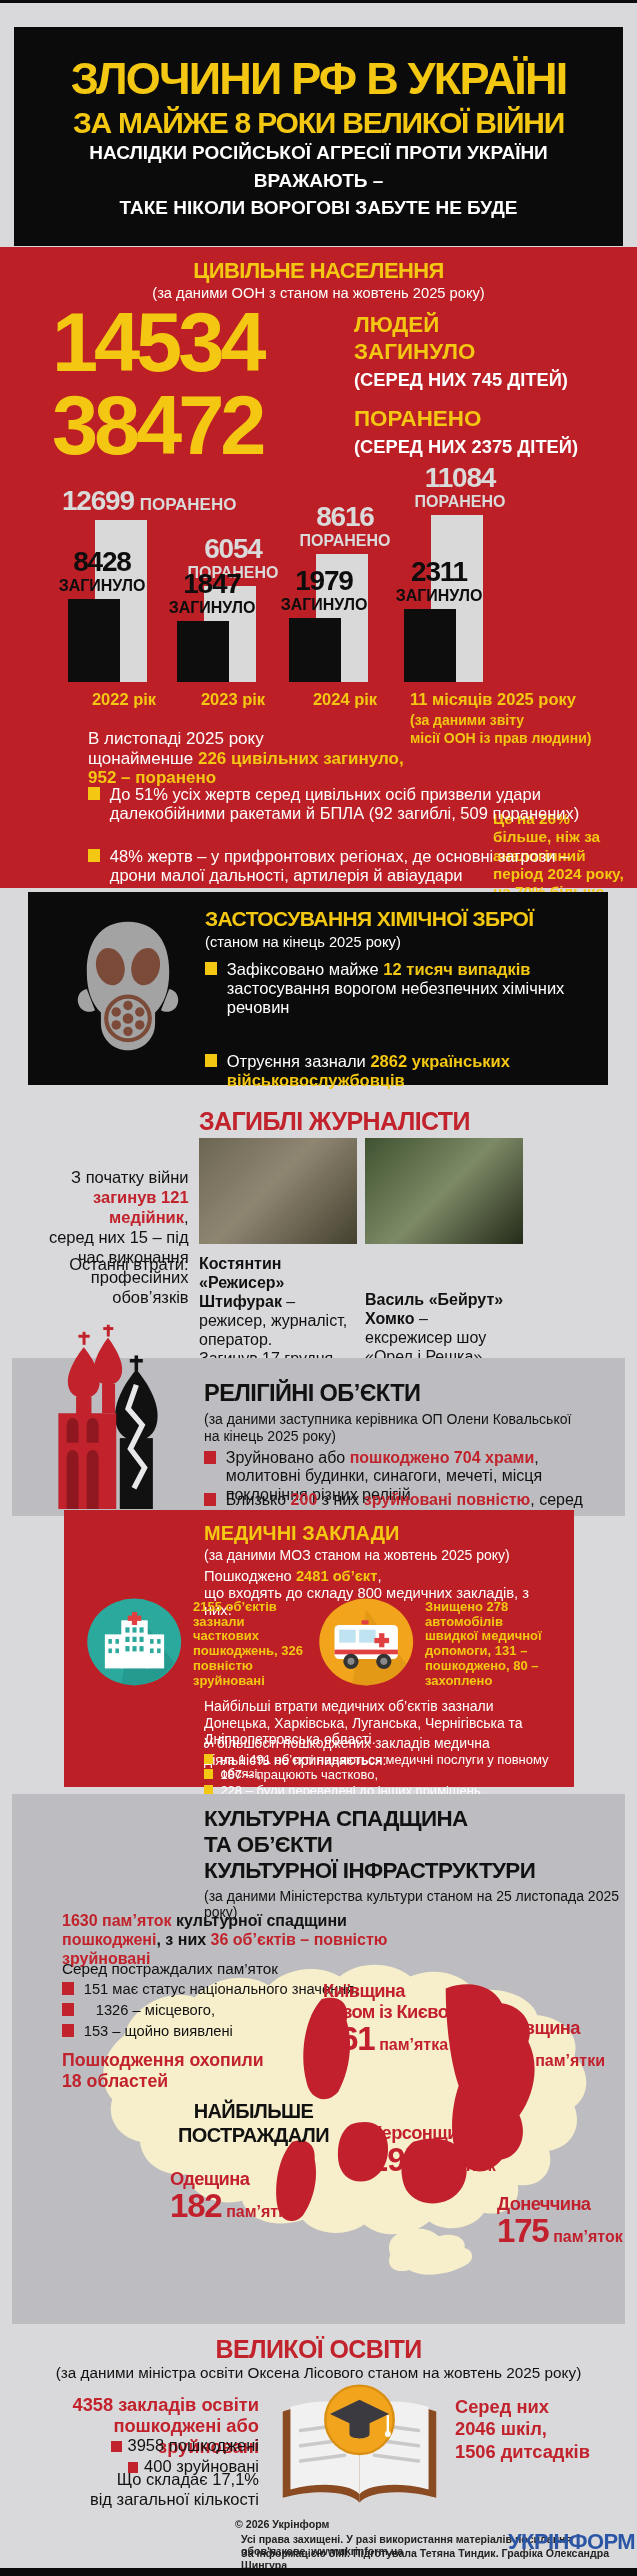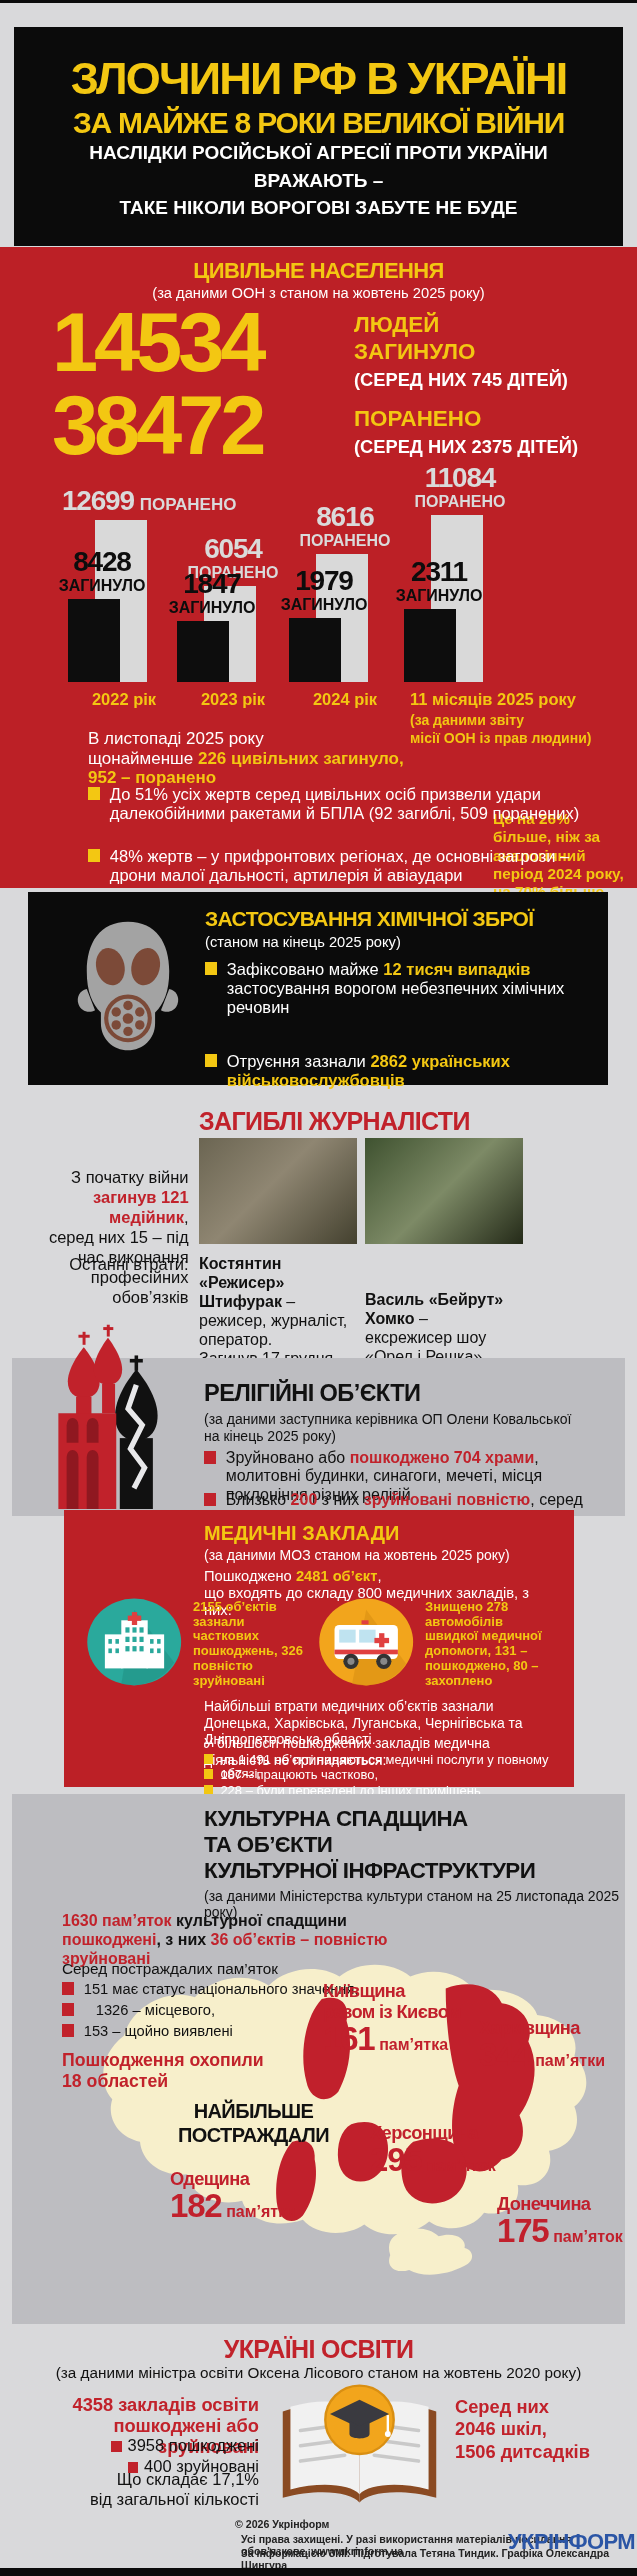--- a/index.html
+++ b/index.html
@@ -370,22 +370,22 @@
       <div class="abs region" style="left: 170px; top: 2168px;">
         <div class="rname">Одещина</div>
         <div><span class="rnum">182</span><span class="runit">пам’ятки</span></div>
       </div>
       <div class="abs region" style="left: 497px; top: 2193px;">
         <div class="rname">Донеччина</div>
         <div><span class="rnum">175</span><span class="runit">пам’яток</span></div>
       </div>
     </div>
 
-  <div class="abs redtx" style="left:0;top:2335px;width:637px;text-align:center;font-size:25px;font-weight:bold;letter-spacing:-0.6px;">УКРАЇНІ ОСВІТИ</div>
-  <div class="abs blacktx" style="left:0;top:2364px;width:637px;text-align:center;font-size:15.3px;">(за даними міністра освіти Оксена Лісового станом на жовтень 2020 року)</div>
+  <div class="abs redtx" style="left:0;top:2335px;width:637px;text-align:center;font-size:25px;font-weight:bold;letter-spacing:-0.6px;">ВЕЛИКОЇ ОСВІТИ</div>
+  <div class="abs blacktx" style="left:0;top:2364px;width:637px;text-align:center;font-size:15.3px;">(за даними міністра освіти Оксена Лісового станом на жовтень 2025 року)</div>
 
   <svg class="abs" style="left:268px;top:2376px;" width="183" height="136" viewBox="0 0 310 230">
     <path d="M25,60 C85,40 140,46 155,68 L155,214 C140,196 85,190 25,206 Z" fill="#8a4a22"></path>
     <path d="M285,60 C225,40 170,46 155,68 L155,214 C170,196 225,190 285,206 Z" fill="#8a4a22"></path>
     <path d="M38,52 C92,36 140,42 155,62 L155,200 C140,184 92,178 38,192 Z" fill="#f1f1f1"></path>
     <path d="M272,52 C218,36 170,42 155,62 L155,200 C170,184 218,178 272,192 Z" fill="#f1f1f1"></path>
     <g stroke="#c9c9c9" stroke-width="6" stroke-linecap="round">
       <line x1="55" y1="92" x2="130" y2="82"></line>
         <line x1="55" y1="118" x2="130" y2="108"></line>
       <line x1="55" y1="144" x2="130" y2="134"></line>

